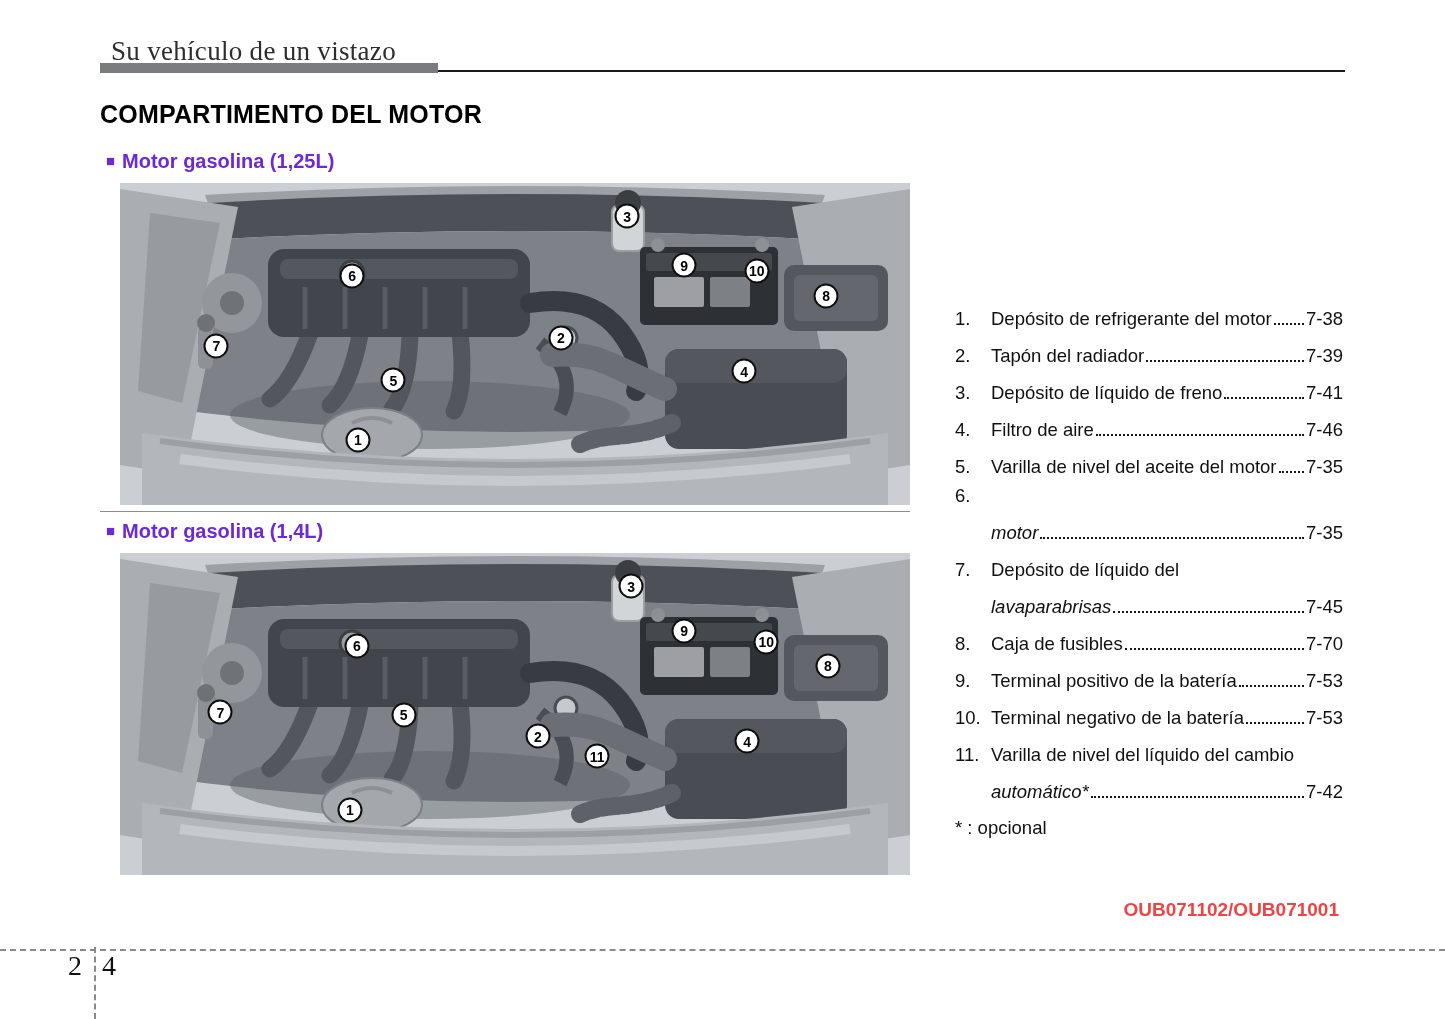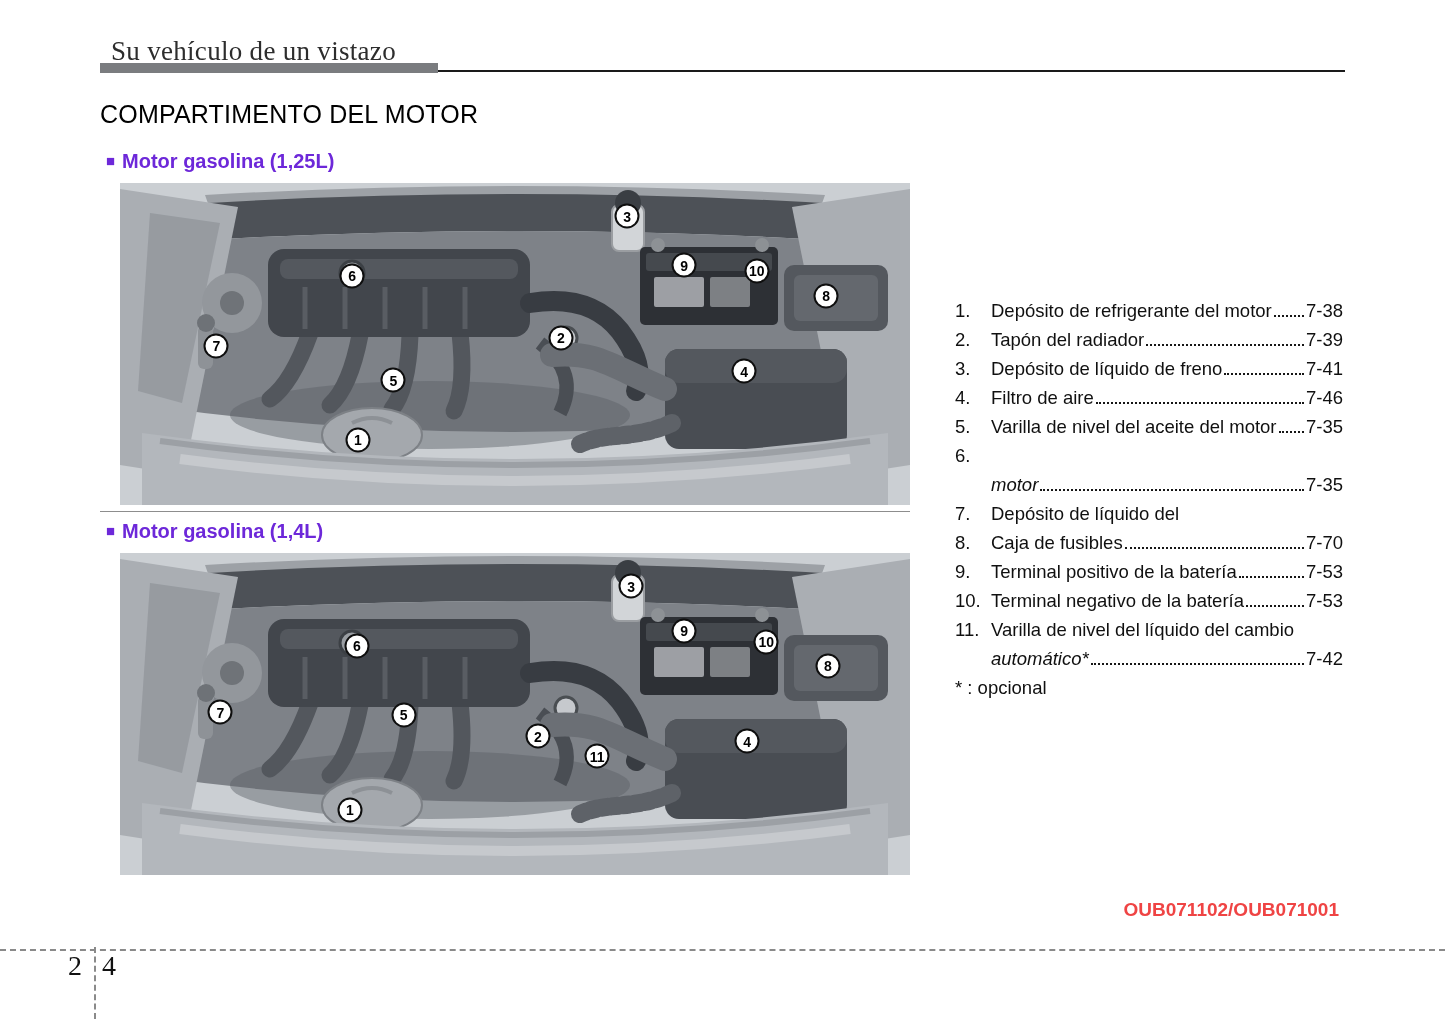--- a/index.html
+++ b/index.html
@@ -18,21 +18,21 @@
     position:absolute; left:100px; top:36px;
     font-family:"Liberation Serif", serif;
     font-size:27px; color:#2d2d2d; letter-spacing:0.3px;margin-left:11px;
   }
   .header-line { position:absolute; left:100px; right:100px; top:70px; height:2px; background:#1a1a1a; }
   .header-bar  { position:absolute; left:100px; top:63px; width:338px; height:10px; background:#7a7c7f; }
 
   
   .page-title {
     position:absolute; left:100px; top:100px;
-    font-size:25px; font-weight:400; color:#000; letter-spacing:0.2px;
+    font-size:25px; font-weight:700; color:#000; letter-spacing:0.2px;
   }
 
   
   .fig-label { position:absolute; left:106px; font-size:20px; font-weight:700; color:#6d28d9; }
   .fig-label .marker { font-size:15px; margin-right:7px; position:relative; top:-2px; }
   .fig-label-1 { top:150px; }
   .fig-label-2 { top:520px; }
 
   .fig-canvas { position:absolute; left:120px; width:790px; height:322px; }
   .fig-canvas-1 { top:183px; }
@@ -48,24 +48,24 @@
     display:flex; align-items:center; justify-content:center;
     font-size:14px; font-weight:700; line-height:1;
     transform:translate(-50%,-50%);
   }
 
   
   .parts-list { position:absolute; left:955px; top:296px; width:388px; }
   .pl-row { display:flex; align-items:baseline; line-height:29px; font-size:18.5px; color:#101010; }
   .pl-num { flex:0 0 36px; }
   .pl-cont .pl-text { margin-left:36px;font-style:italic; }
-  .pl-text { white-space:nowrap; flex:0 0 auto; }
+  .pl-text { white-space:nowrap; flex:0 0 auto;margin-top:8px; }
   .pl-leader { flex:1 1 6px; min-width:6px; height:3px; border-bottom:2.4px dotted #161616; margin:0 2px; }
   .pl-page { flex:0 0 auto; }
-  .pl-footnote { font-size:18.5px; line-height:29px; color:#101010; }
+  .pl-footnote { margin-top:7px; font-size:18.5px; line-height:29px; color:#101010; }
 
   
   .note { position:absolute; left:106px; top:888px; font-size:19px; color:#0e0e0e; }
   .note .sym { margin-right:9px; font-size:18px; }
   .fig-code { position:absolute; right:106px; top:899px; font-size:19px; font-weight:700; color:#ef4444; }
 
   
   .cut-line { position:absolute; left:0; right:0; top:949px; border-top:2px dashed #8a8a8a; }
   .vdash { position:absolute; left:94px; top:947px; bottom:0; border-left:2px dashed #8a8a8a; }
   .page-num { position:absolute; top:950px; font-family:"Liberation Serif", serif; font-size:28px; color:#111; }
@@ -215,20 +215,25 @@
         </div>
         <div class="pl-row pl-cont">
           <span class="pl-text">motor</span>
           <span class="pl-leader"></span>
           <span class="pl-page">7-35</span>
         </div>
         <div class="pl-row">
           <span class="pl-num">7.</span>
           <span class="pl-text">Depósito de líquido del</span>
         </div>
+        <div class="pl-row pl-cont">
+          <span class="pl-text">lavaparabrisas</span>
+          <span class="pl-leader"></span>
+          <span class="pl-page">7-45</span>
+        </div>
         <div class="pl-row">
           <span class="pl-num">8.</span>
           <span class="pl-text">Caja de fusibles</span>
           <span class="pl-leader"></span>
           <span class="pl-page">7-70</span>
         </div>
         <div class="pl-row">
           <span class="pl-num">9.</span>
           <span class="pl-text">Terminal positivo de la batería</span>
           <span class="pl-leader"></span>

